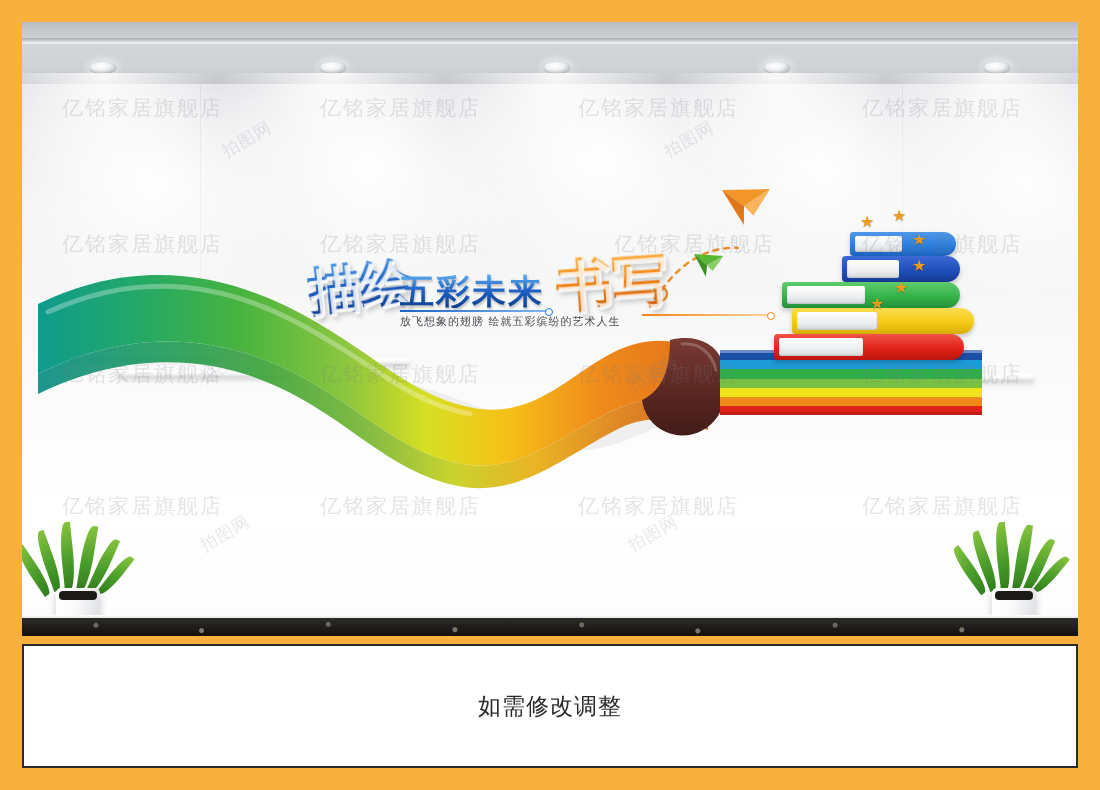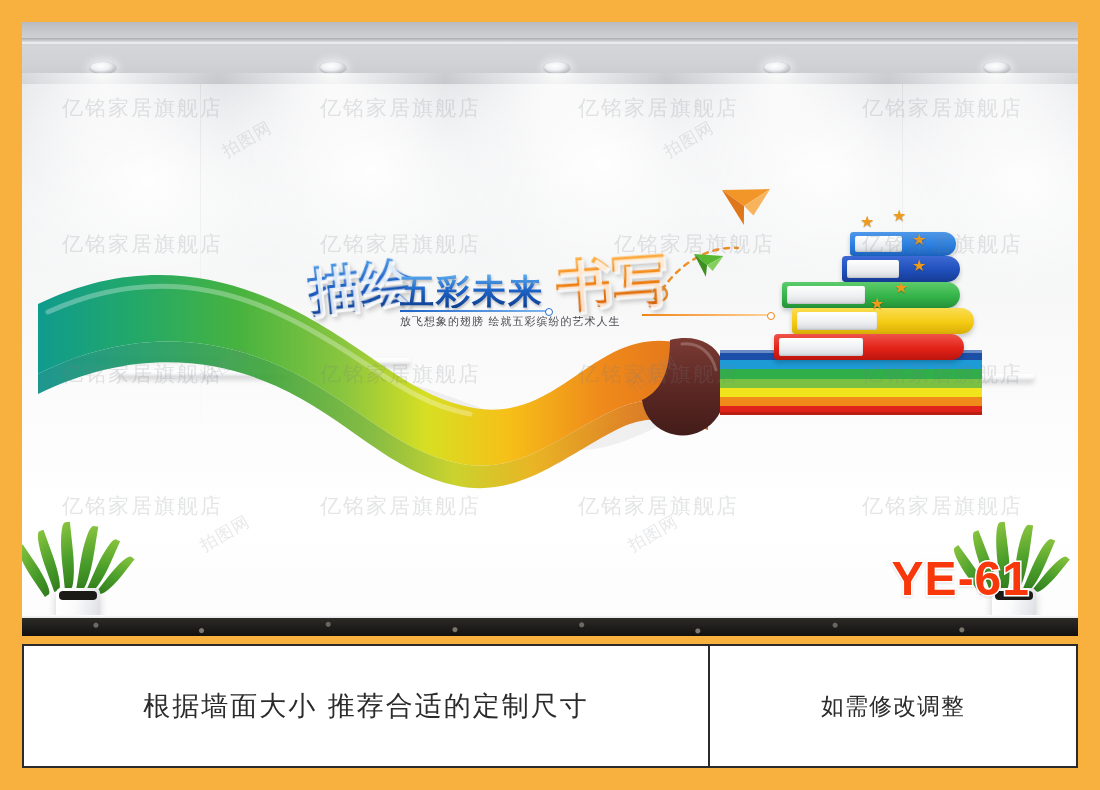--- a/index.html
+++ b/index.html
@@ -421,21 +421,20 @@
     <div style="position:absolute; left:962px; top:498px;">
       <div class="leaf" style="left:-4px;  top:18px; width:11px; height:54px; transform:rotate(-36deg);"></div>
       <div class="leaf" style="left:6px;   top:8px;  width:11px; height:62px; transform:rotate(-21deg);"></div>
       <div class="leaf" style="left:17px;  top:2px;  width:12px; height:68px; transform:rotate(-7deg);"></div>
       <div class="leaf" style="left:28px;  top:4px;  width:12px; height:66px; transform:rotate(8deg);"></div>
       <div class="leaf" style="left:38px;  top:14px; width:11px; height:58px; transform:rotate(23deg);"></div>
       <div class="leaf" style="left:48px;  top:26px; width:10px; height:46px; transform:rotate(39deg);"></div>
       <div class="pot" style="left:8px; top:68px;"></div>
     </div>
 
-    <div id="product-code">YE-61</div>
 
     <div class="floor-line"></div>
     <div class="baseboard"></div>
 
     <div class="wm" style="left:40px;  top:72px;">亿铭家居旗舰店</div>
     <div class="wm" style="left:298px; top:72px;">亿铭家居旗舰店</div>
     <div class="wm" style="left:556px; top:72px;">亿铭家居旗舰店</div>
     <div class="wm" style="left:840px; top:72px;">亿铭家居旗舰店</div>
     <div class="wm" style="left:40px;  top:208px;">亿铭家居旗舰店</div>
     <div class="wm" style="left:298px; top:208px;">亿铭家居旗舰店</div>
@@ -452,21 +451,18 @@
 
     <div class="wm-logo" style="left:198px; top:106px;">拍图网</div>
     <div class="wm-logo" style="left:640px; top:106px;">拍图网</div>
     <div class="wm-logo" style="left:176px; top:332px;">拍图网</div>
     <div class="wm-logo" style="left:604px; top:340px;">拍图网</div>
     <div class="wm-logo" style="left:176px; top:500px;">拍图网</div>
     <div class="wm-logo" style="left:604px; top:500px;">拍图网</div>
   </div>
 
   <div id="caption-bar">
-    <div id="caption-left">
-      <div class="txt">根据墙面大小 推荐合适的定制尺寸</div>
-    </div>
     <div id="caption-right">
       <div class="txt">如需修改调整</div>
     </div>
   </div>
 
 </div>
 
 </body></html>

